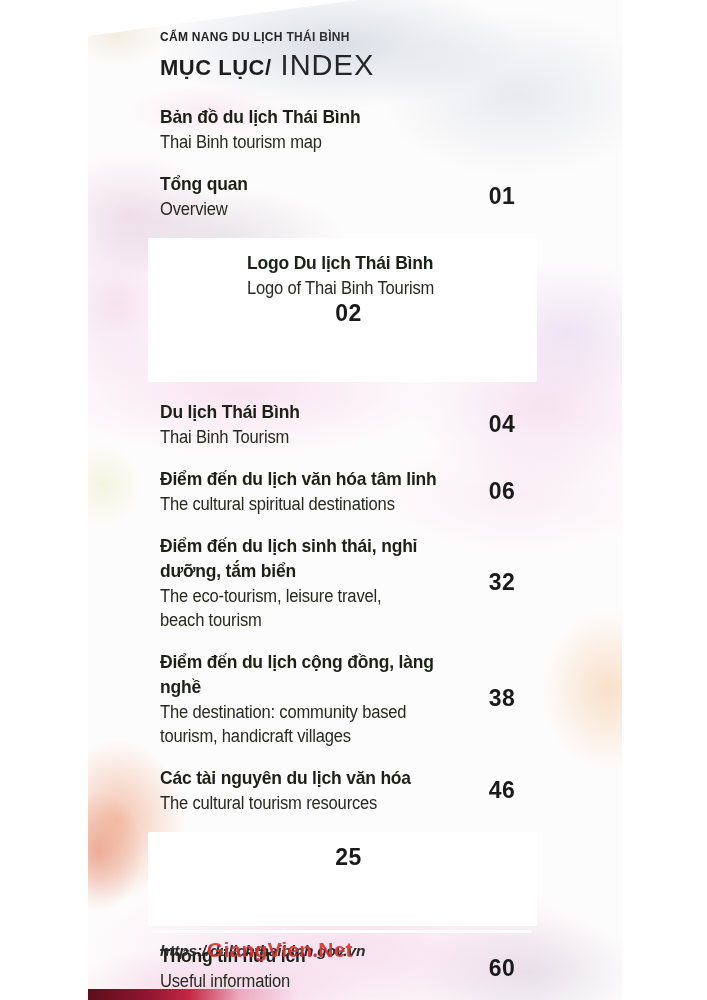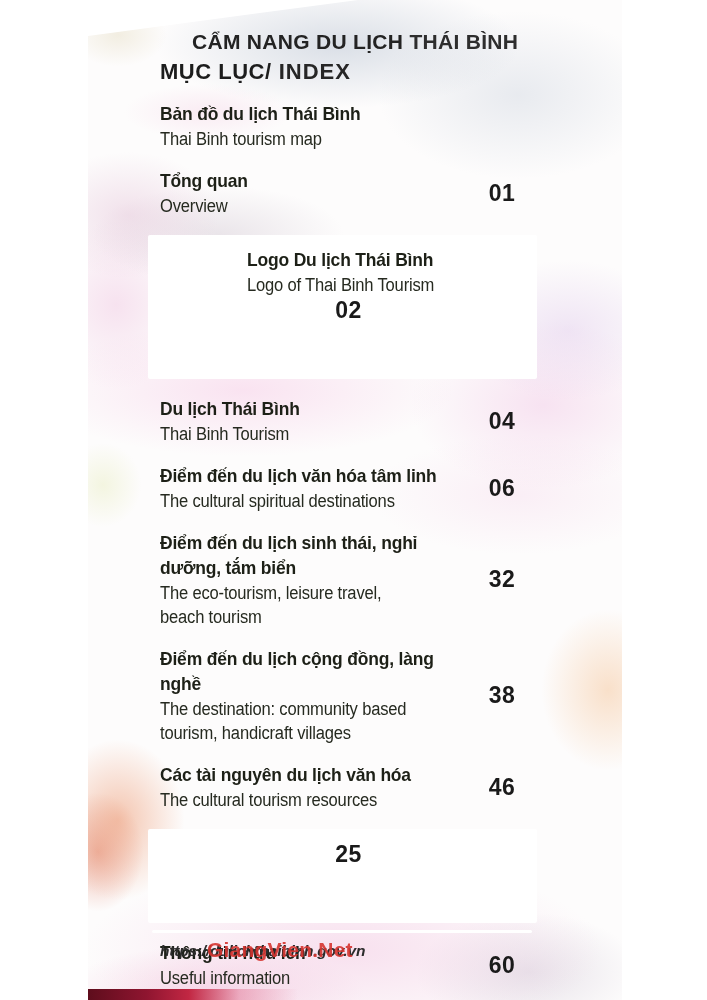--- a/index.html
+++ b/index.html
@@ -38,27 +38,27 @@
     position:absolute;left:0;top:0;width:270px;height:36px;background:#ffffff;
     clip-path:polygon(0 0,270px 0,0 36px);
   }
   
   .red-strip{
     position:absolute;left:0;top:989px;width:210px;height:11px;
     background:linear-gradient(90deg,#5e0d1c 0%,#8f1530 28%,#c22743 48%,rgba(224,110,140,0.45) 72%,rgba(224,110,140,0) 100%);
   }
   .content{position:absolute;left:72px;top:30px;width:377px;}
   .kicker{
-    font-size:21px;font-weight:700;color:#232323;letter-spacing:.3px;white-space:nowrap;margin-left:32px;
+    font-size:12px;font-weight:700;color:#232323;letter-spacing:.3px;white-space:nowrap;
   }
   .kicker .light{font-weight:600;color:#2e2e2e;}
   .page-title{margin-top:5px;white-space:nowrap;color:#1d1d1d;}
   .page-title .big{font-size:22px;font-weight:700;letter-spacing:.5px;}
-  .page-title .reg{font-size:22px;font-weight:700;letter-spacing:1px;color:#262626;}
-  .toc{margin-top:16px;}
+  .page-title .reg{font-size:29px;font-weight:400;letter-spacing:1px;color:#262626;}
+  .toc{margin-top:22px;}
   .entry{
     display:flex;align-items:center;justify-content:space-between;
     margin-bottom:17px;
   }
   .entry.boxed{
     background:#ffffff;border-radius:2px;
     margin-left:-12px;padding:12px 0 12px 12px;flex-direction:column;
   }
   .entry-text{flex:1 1 auto;min-width:0;}
   .title-vi{

